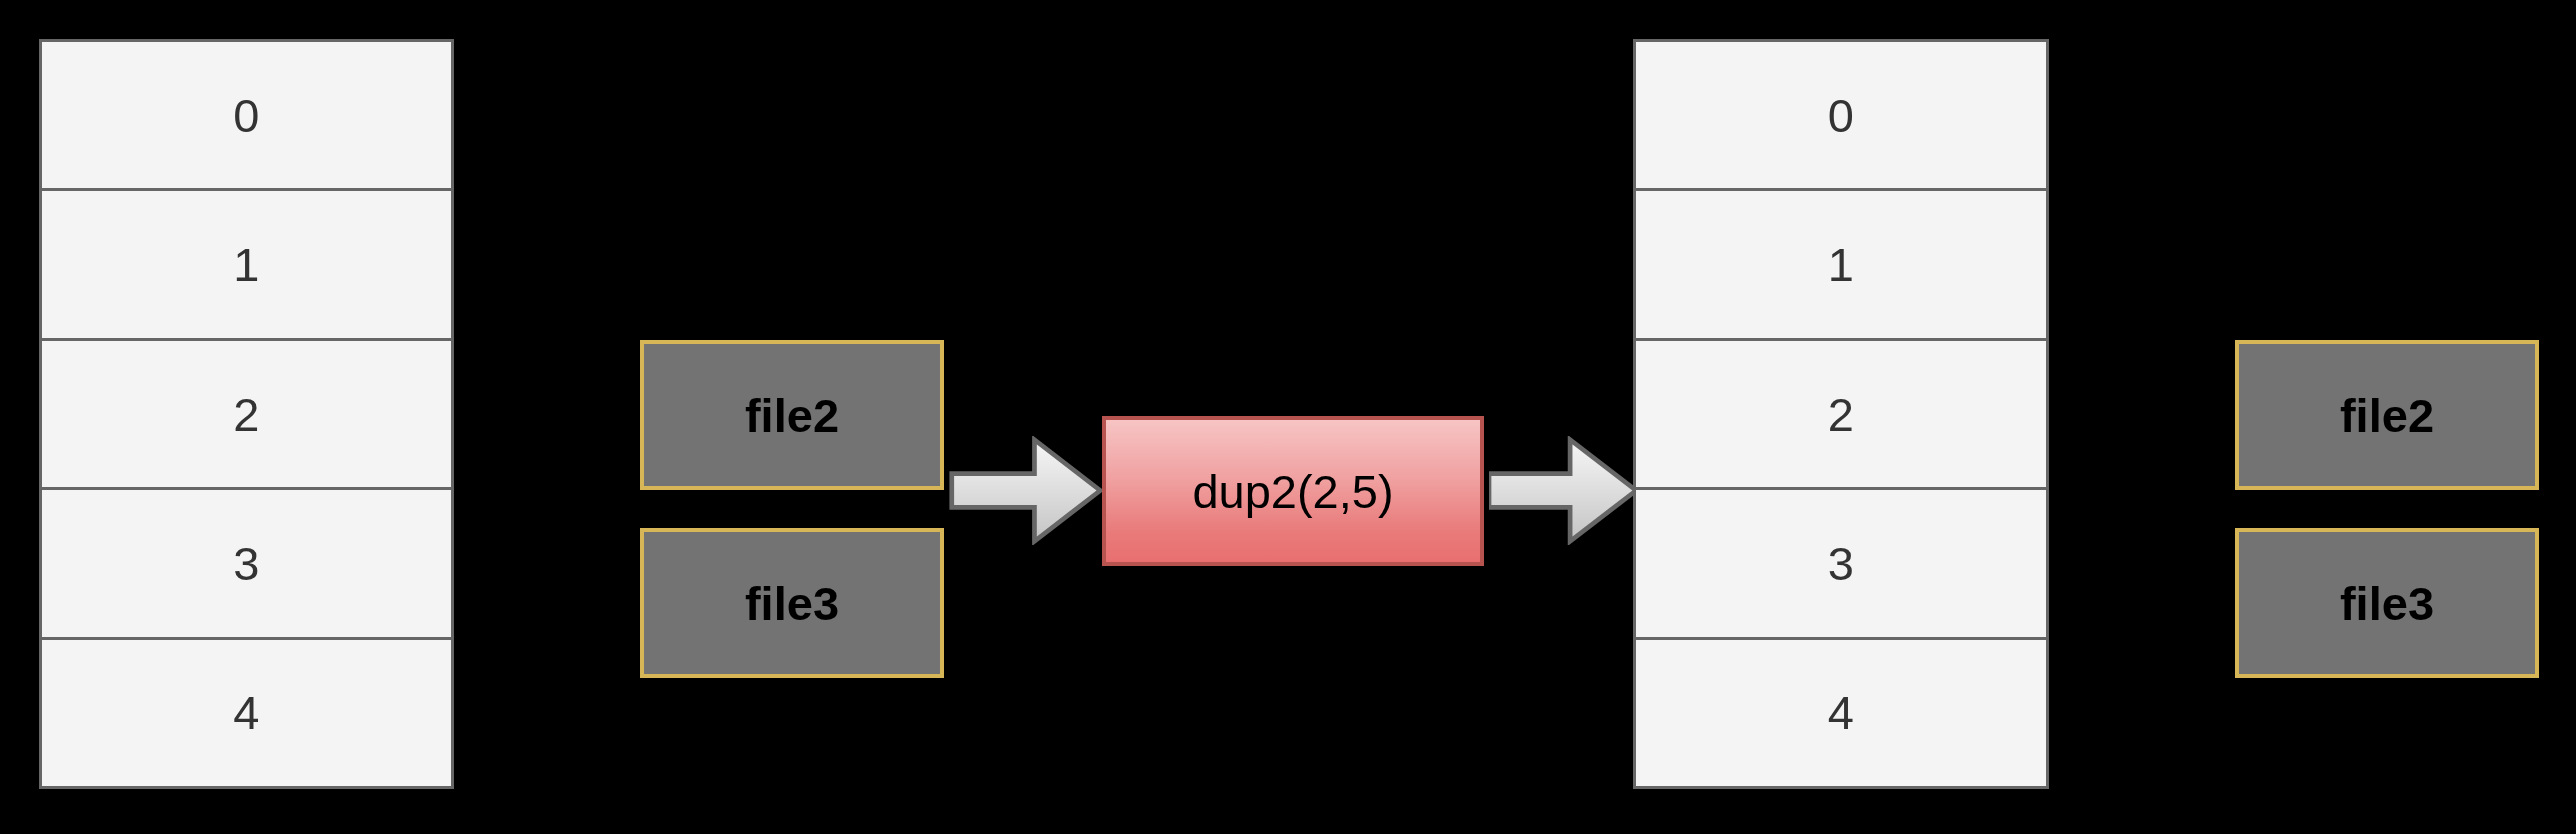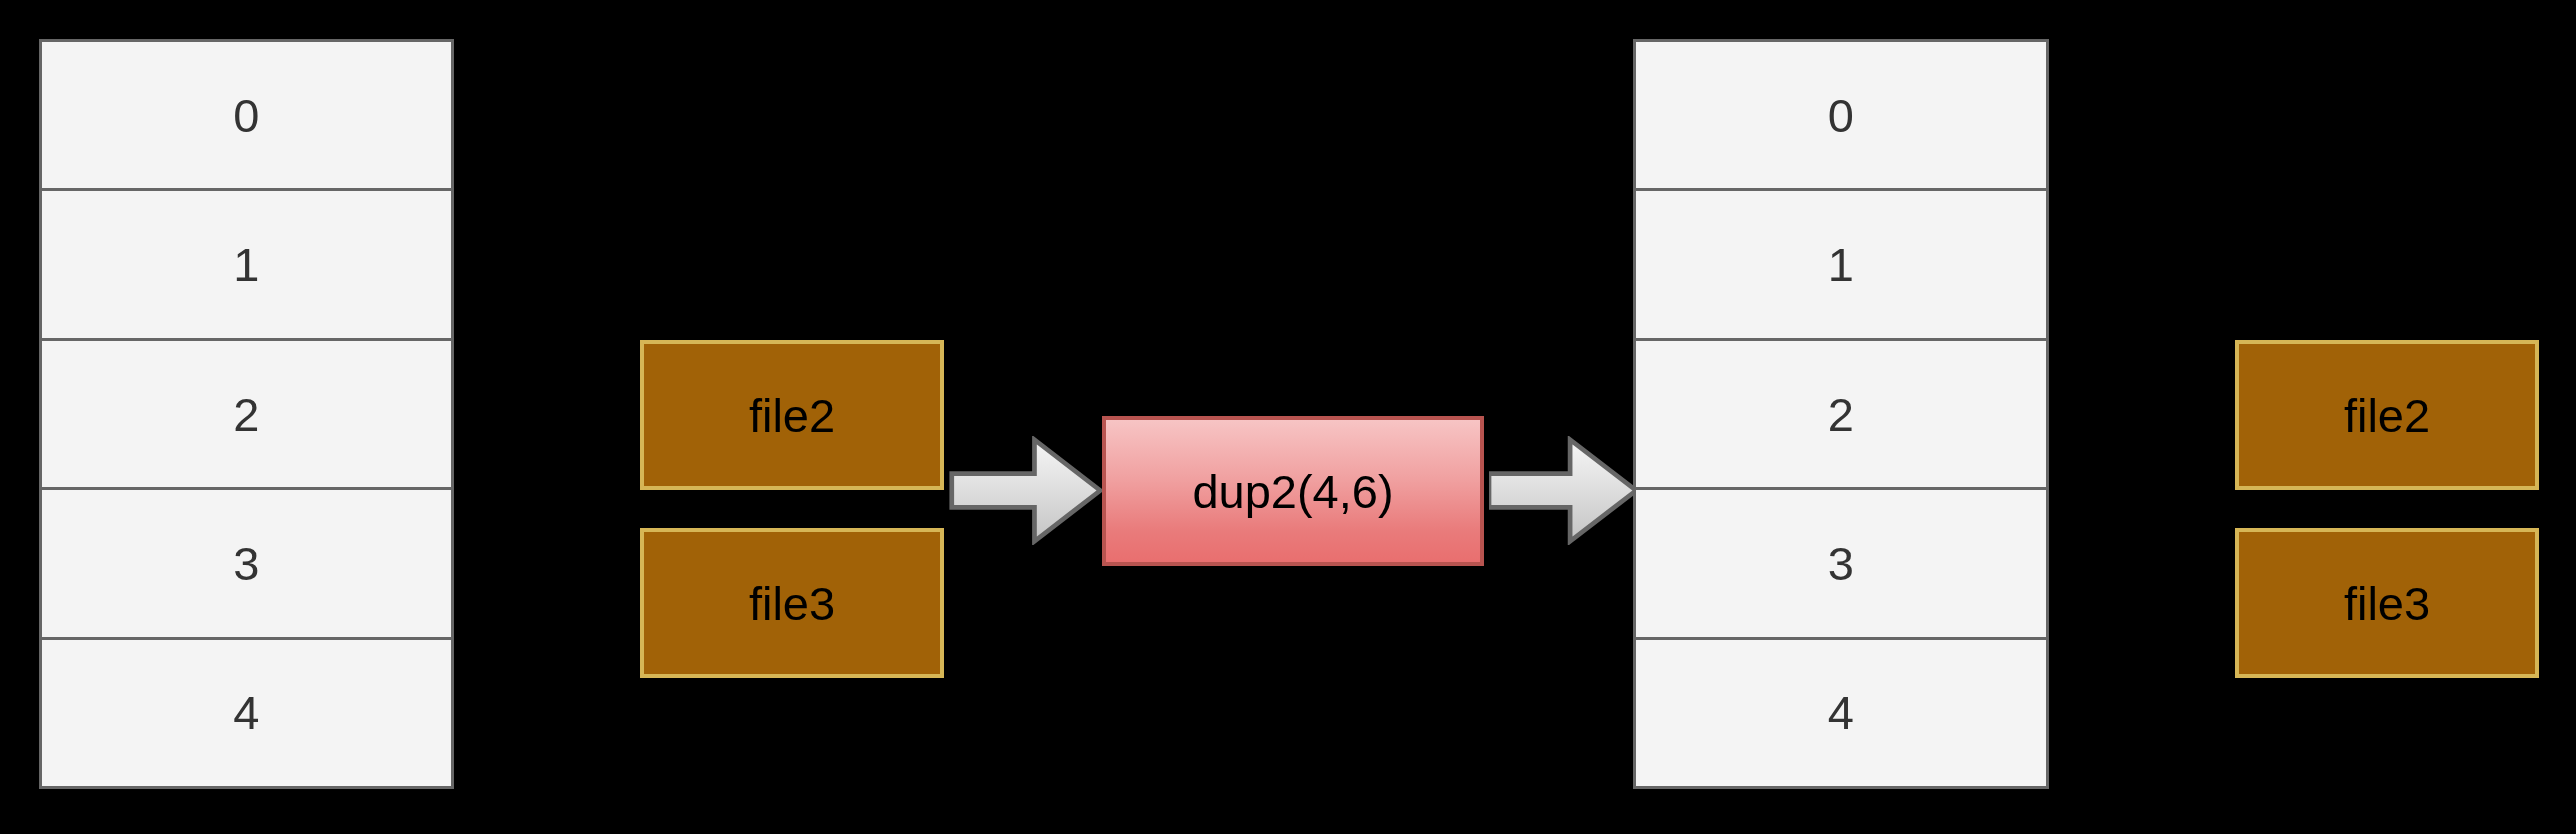--- a/index.html
+++ b/index.html
@@ -58,30 +58,31 @@
     left: 1633px;
     top: 39px;
     width: 416px;
     height: 750px;
   }
 
   
   .file-box {
     position: absolute;
     box-sizing: border-box;
-    background: #a16207;
+    background: #737373;
     border: 4.7px solid #d6b656;
     display: flex;
     align-items: center;
     justify-content: center;
     color: #000000;
     font-size: 47px;
     line-height: 1;
     width: 304px;
     height: 150px;
+    font-weight: bold;
   }
 
   #file-box-in-file2  { left: 640px;  top: 340px; }
   #file-box-in-file3  { left: 640px;  top: 528px; }
   #file-box-out-file2 { left: 2235px; top: 340px; width: 304px; }
   #file-box-out-file3 { left: 2235px; top: 528px; width: 304px; }
 
   
   #syscall-box {
     position: absolute;
@@ -128,21 +129,21 @@
     <defs>
       <linearGradient id="arrGradA" x1="0" y1="0" x2="0" y2="1">
         <stop offset="0%" stop-color="#f6f6f6"></stop>
         <stop offset="45%" stop-color="#e0e0e0"></stop>
         <stop offset="100%" stop-color="#c4c4c4"></stop>
       </linearGradient>
     </defs>
     <polygon points="4,40 92,40 92,4 162,58 92,112 92,76 4,76" fill="url(#arrGradA)" stroke="#666666" stroke-width="5" stroke-linejoin="miter"></polygon>
   </svg>
 
-  <div id="syscall-box">dup2(4,6)</div>
+  <div id="syscall-box">dup2(2,5)</div>
 
   <svg class="block-arrow" id="arrow-out" viewBox="0 0 158 116" preserveAspectRatio="none">
     <defs>
       <linearGradient id="arrGradB" x1="0" y1="0" x2="0" y2="1">
         <stop offset="0%" stop-color="#f6f6f6"></stop>
         <stop offset="45%" stop-color="#e0e0e0"></stop>
         <stop offset="100%" stop-color="#c4c4c4"></stop>
       </linearGradient>
     </defs>
     <polygon points="0,40 86,40 86,4 156,58 86,112 86,76 0,76" fill="url(#arrGradB)" stroke="#666666" stroke-width="5" stroke-linejoin="miter"></polygon>

